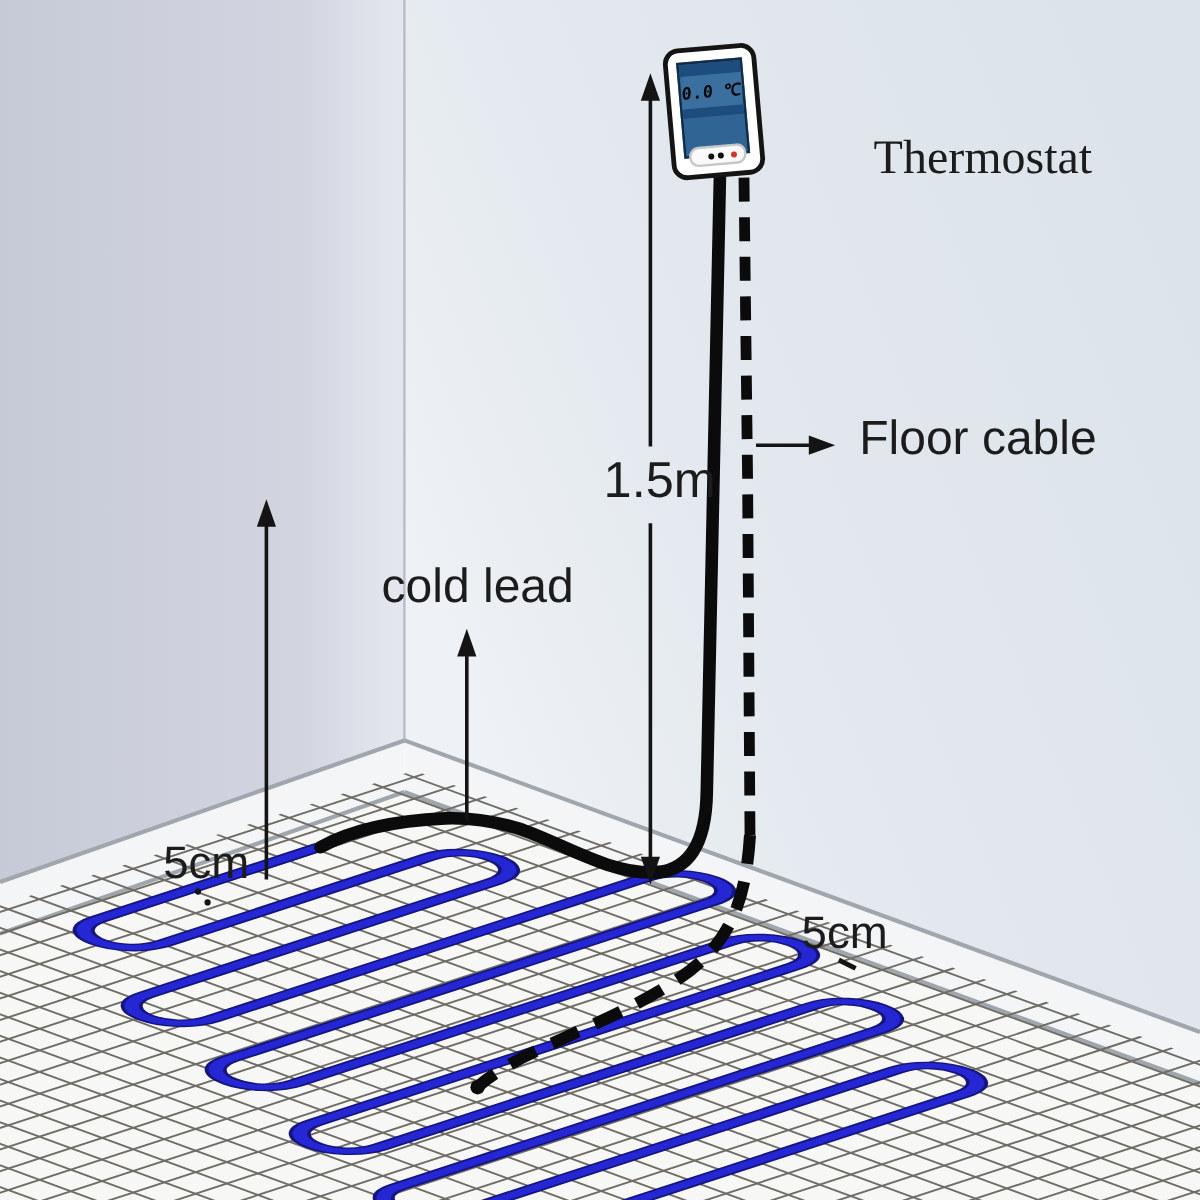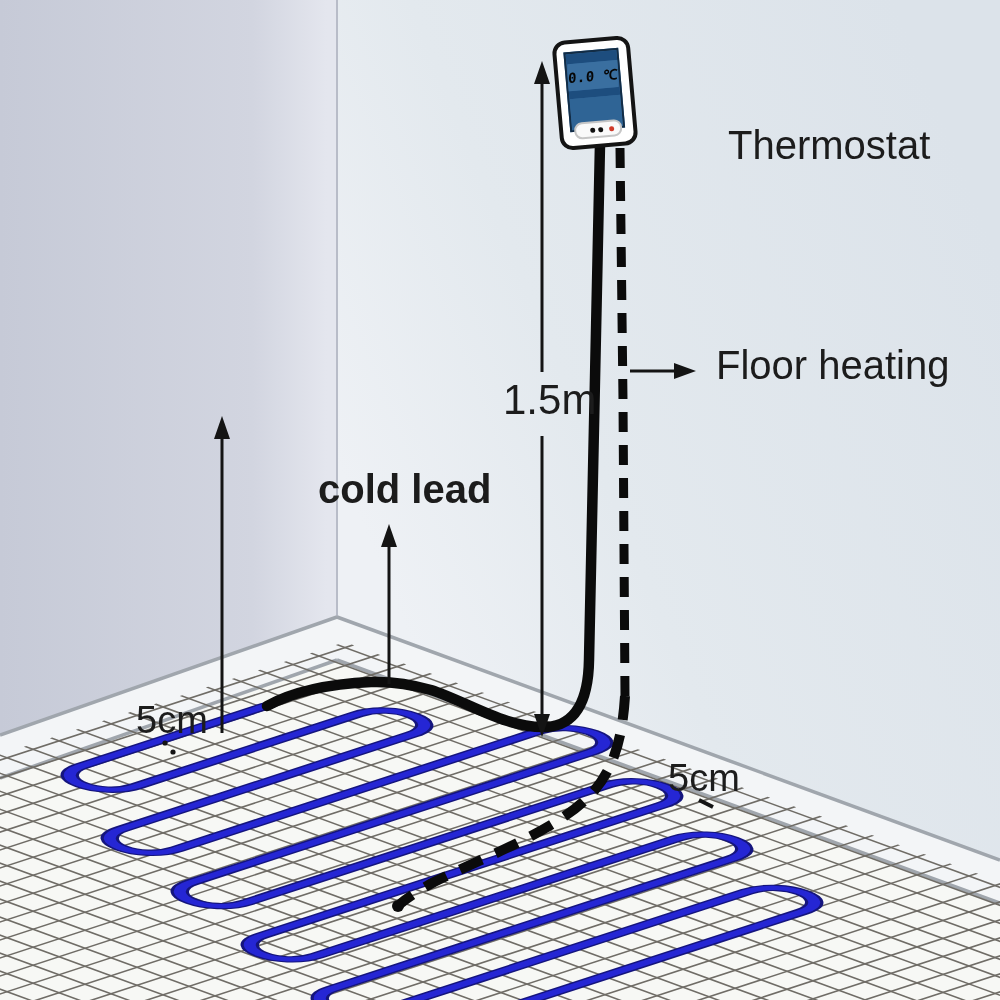--- a/index.html
+++ b/index.html
@@ -190,19 +190,19 @@
       <div class="band-mid"></div>
       <div class="band-low"></div>
     </div>
     <div class="btn-pill">
       <div class="dot d1"></div>
       <div class="dot d2"></div>
       <div class="dot red"></div>
     </div>
   </div>
 
-  <div class="diagram-label" style="left:728px;top:124px;">Thermostat</div>
-  <div class="diagram-label" style="left:716px;top:344px;">Floor heating</div>
-  <div class="diagram-label" style="left:318px;top:468px;font-weight:bold;">cold lead</div>
+  <div class="diagram-label" style="left:728px;top:109px;font-family:Liberation Serif, serif;">Thermostat</div>
+  <div class="diagram-label" style="left:716px;top:344px;">Floor cable</div>
+  <div class="diagram-label" style="left:318px;top:468px;">cold lead</div>
   <div class="diagram-label" style="left:503px;top:377px;width:88px;text-align:center;font-size:42px;">1.5m</div>
   <div class="diagram-label" style="left:136px;top:700px;font-size:38px;">5cm</div>
   <div class="diagram-label" style="left:668px;top:758px;font-size:38px;">5cm</div>
 </div>
 
 </body></html>

